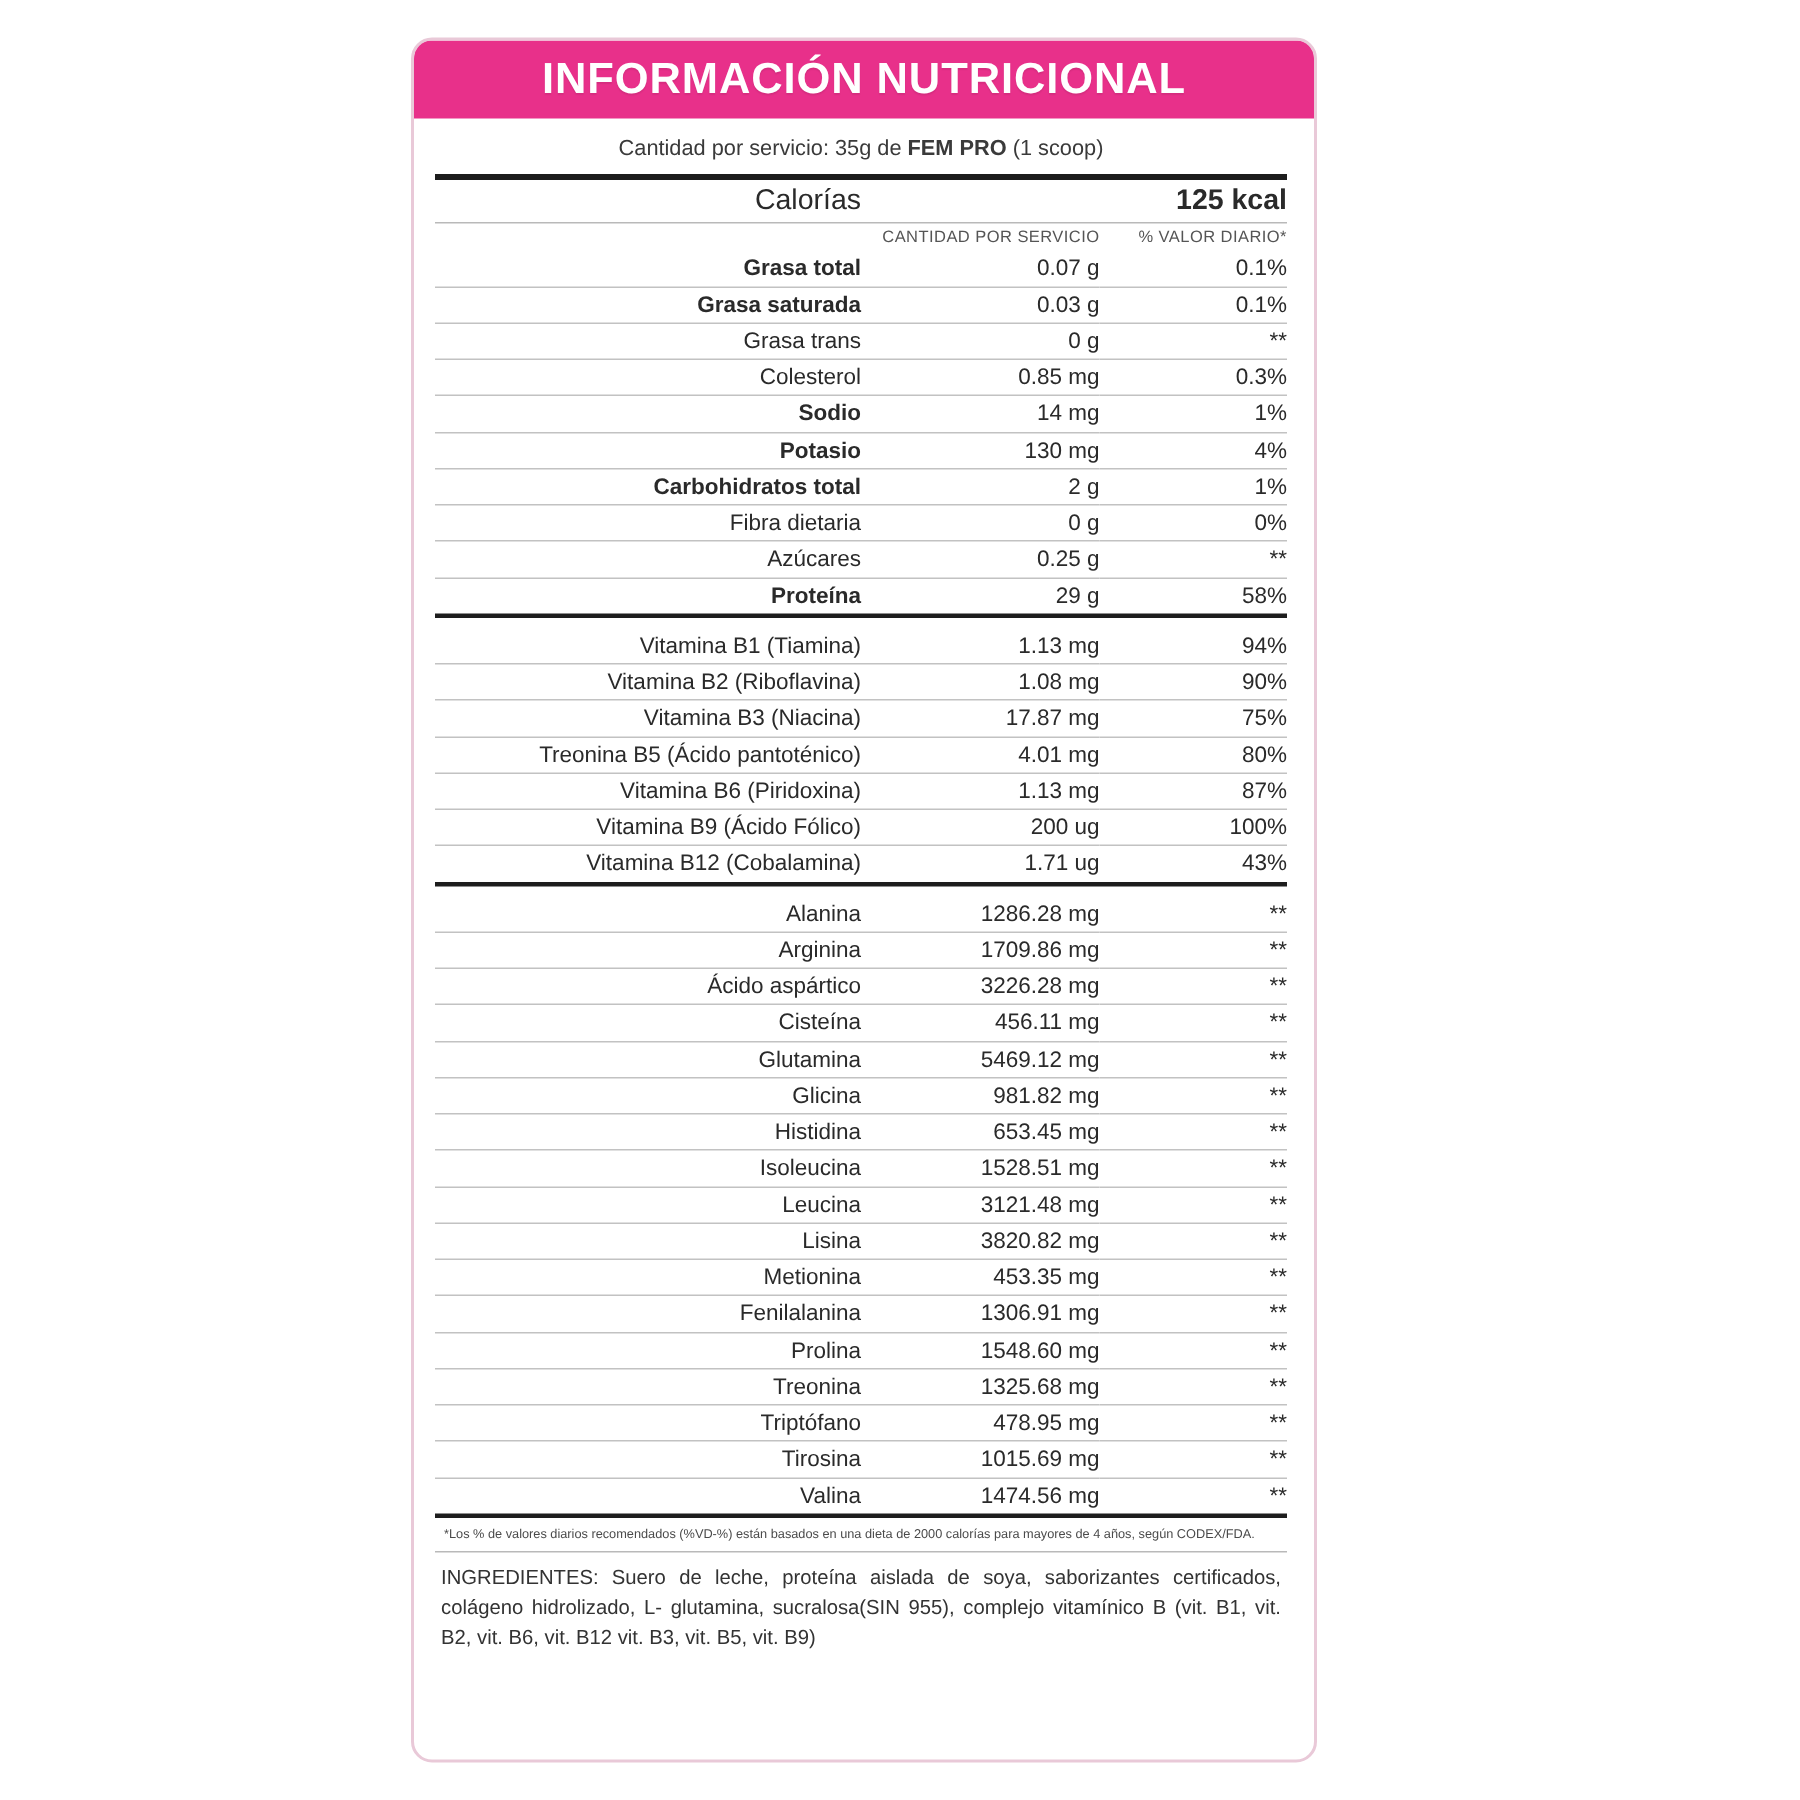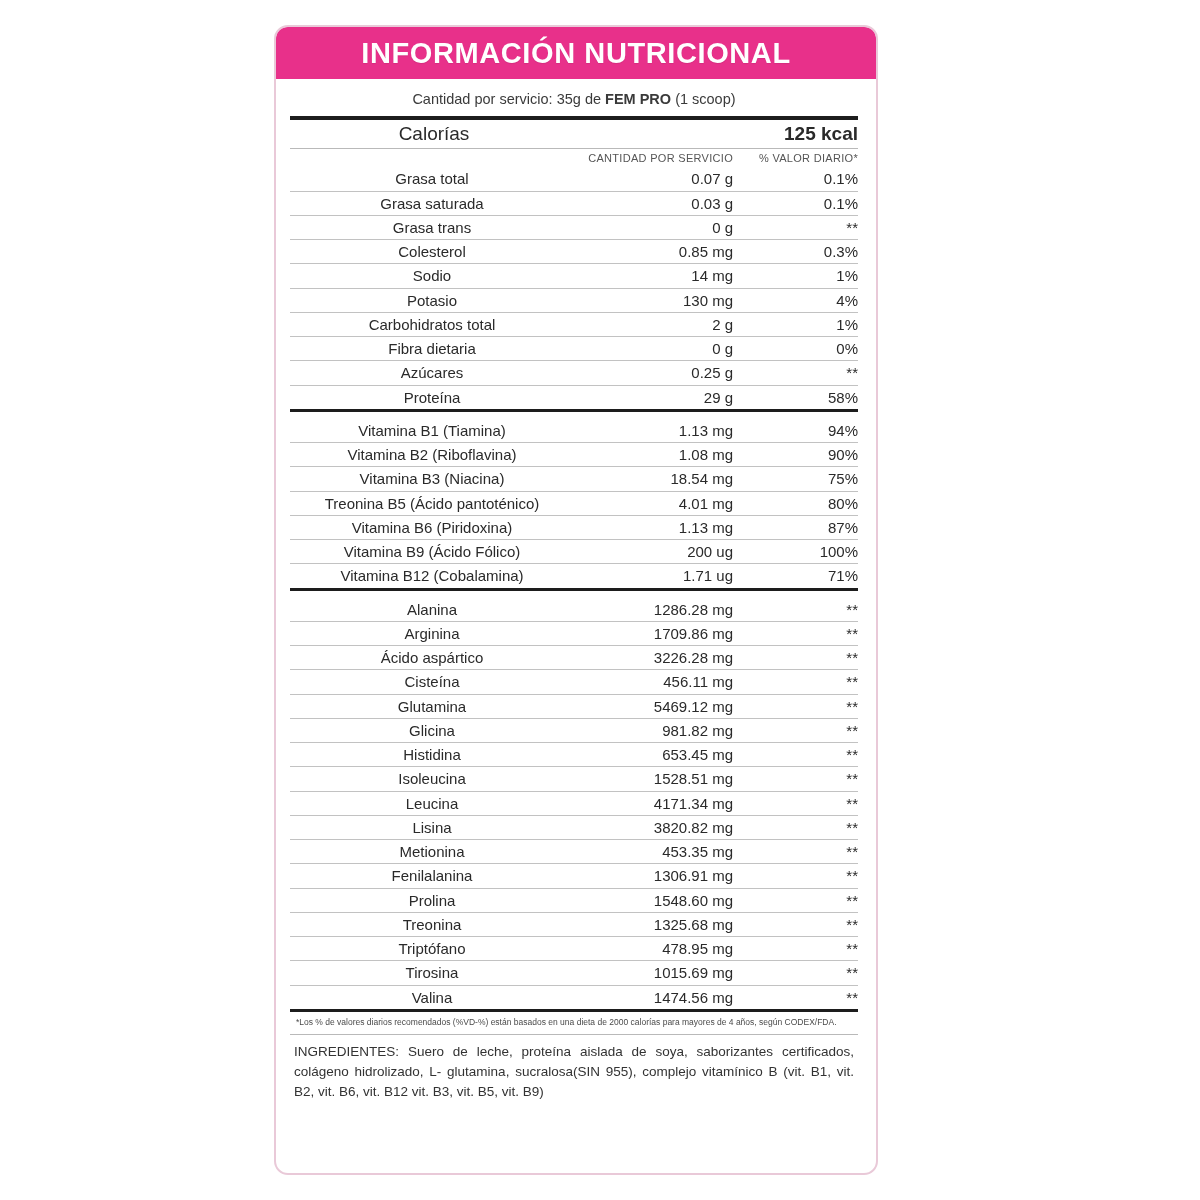--- a/index.html
+++ b/index.html
@@ -66,28 +66,28 @@
     width: 100%;
     border-collapse: collapse;
     table-layout: fixed;
     font-size: 15px;
   }
   table.nutri td {
     padding: 3px 0 3px 0;
     vertical-align: bottom;
     line-height: 1.15;
   }
-  td.c-name  { width: 50%; text-align: center; padding-left: 4px; }
+  td.c-name  { width: 50%; text-align: right; padding-left: 4px; }
   td.c-val   { width: 28%; text-align: right; padding-right: 28px; }
   td.c-dv    { width: 22%; text-align: right; padding-right: 12px; }
 
   tr.row-line td { border-bottom: 1px solid #c2c2c2; }
   tr.last-of-block td { border-bottom: none; }
 
-  .bold { font-weight: normal; }
+  .bold { font-weight: bold; }
   .indent1 { padding-left: 22px; }
 
   .colhead td {
     font-size: 11px;
     color: #555555;
     letter-spacing: 0.3px;
     padding-bottom: 4px;
     padding-top: 6px;
   }
   .colhead td.c-name { border-bottom: none; }
@@ -223,42 +223,42 @@
             <td class="c-val">1.13 mg</td>
             <td class="c-dv">94%</td>
           </tr>
           <tr class="row-line">
             <td class="c-name">Vitamina B2 (Riboflavina)</td>
             <td class="c-val">1.08 mg</td>
             <td class="c-dv">90%</td>
           </tr>
           <tr class="row-line">
             <td class="c-name">Vitamina B3 (Niacina)</td>
-            <td class="c-val">18.54 mg</td>
+            <td class="c-val">17.87 mg</td>
             <td class="c-dv">75%</td>
           </tr>
           <tr class="row-line">
             <td class="c-name">Treonina B5 (Ácido pantoténico)</td>
             <td class="c-val">4.01 mg</td>
             <td class="c-dv">80%</td>
           </tr>
           <tr class="row-line">
             <td class="c-name">Vitamina B6 (Piridoxina)</td>
             <td class="c-val">1.13 mg</td>
             <td class="c-dv">87%</td>
           </tr>
           <tr class="row-line">
             <td class="c-name">Vitamina B9 (Ácido Fólico)</td>
             <td class="c-val">200 ug</td>
             <td class="c-dv">100%</td>
           </tr>
           <tr class="row-line last-of-block">
             <td class="c-name">Vitamina B12 (Cobalamina)</td>
             <td class="c-val">1.71 ug</td>
-            <td class="c-dv">71%</td>
+            <td class="c-dv">43%</td>
           </tr>
         </tbody>
     </table>
 
     <div class="rule-med"></div>
     <div class="block-gap"></div>
 
     <table class="nutri">
       <tbody id="aminos-body">
           <tr class="row-line">
@@ -296,21 +296,21 @@
             <td class="c-val">653.45 mg</td>
             <td class="c-dv">**</td>
           </tr>
           <tr class="row-line">
             <td class="c-name">Isoleucina</td>
             <td class="c-val">1528.51 mg</td>
             <td class="c-dv">**</td>
           </tr>
           <tr class="row-line">
             <td class="c-name">Leucina</td>
-            <td class="c-val">4171.34 mg</td>
+            <td class="c-val">3121.48 mg</td>
             <td class="c-dv">**</td>
           </tr>
           <tr class="row-line">
             <td class="c-name">Lisina</td>
             <td class="c-val">3820.82 mg</td>
             <td class="c-dv">**</td>
           </tr>
           <tr class="row-line">
             <td class="c-name">Metionina</td>
             <td class="c-val">453.35 mg</td>

